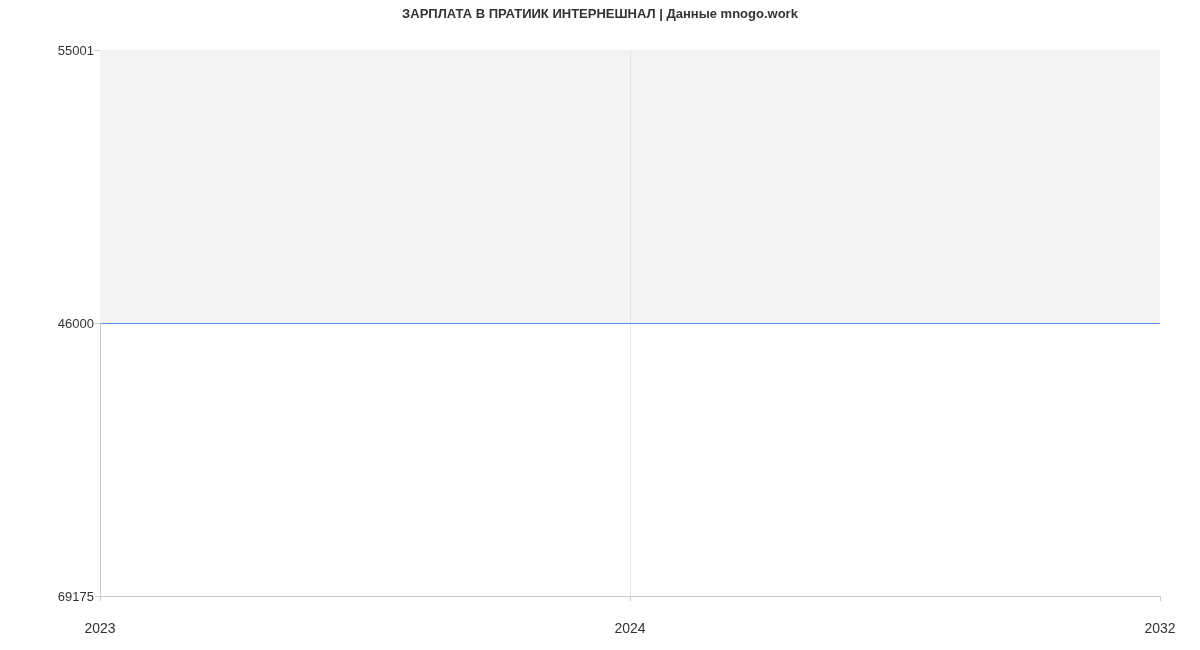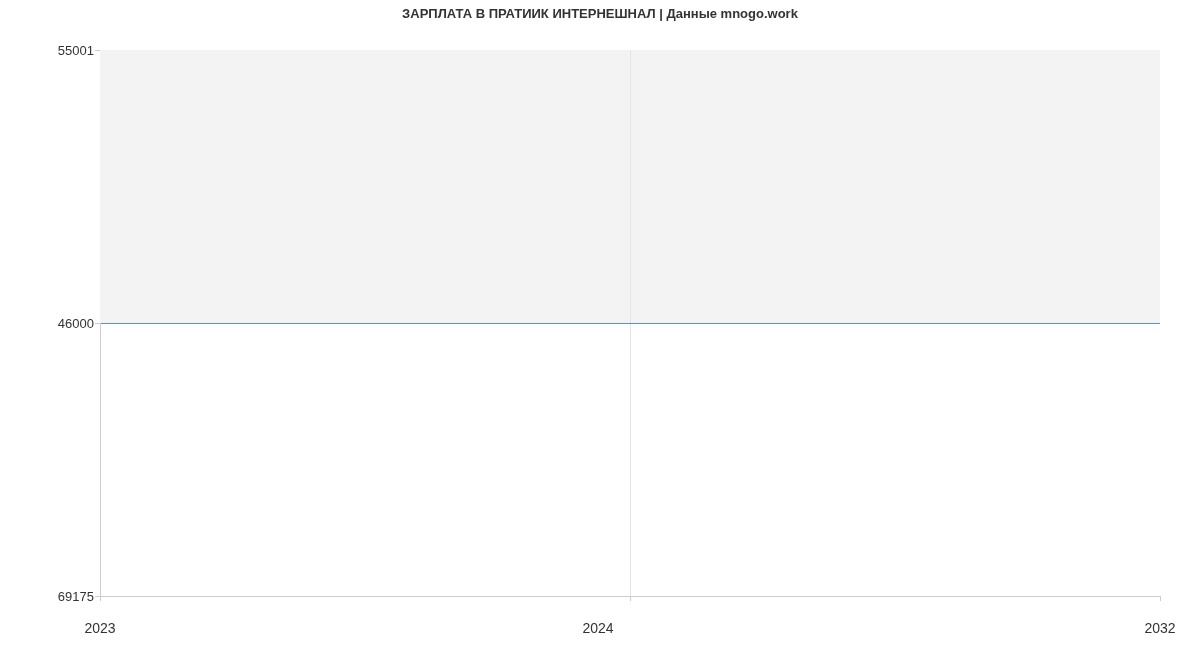--- a/index.html
+++ b/index.html
@@ -84,21 +84,21 @@
   
   .xtick {
     position: absolute;
     top: 604px;
     font-size: 14px;
     color: #333;
     transform: translateX(-50%);
     margin-top: 16px;
   }
   .xtick.x0 { left: 100px; }
-  .xtick.x1 { left: 598px; text-align: right; }
+  .xtick.x1 { left: 630px; text-align: right; }
   .xtick.x2 { left: 1160px; }
   
   .xtickmark {
     position: absolute;
     top: 596px;
     width: 0;
     height: 5px;
     border-left: 1px solid #ccc;
   }
   .xtickmark.x0 { left: 100px; }

